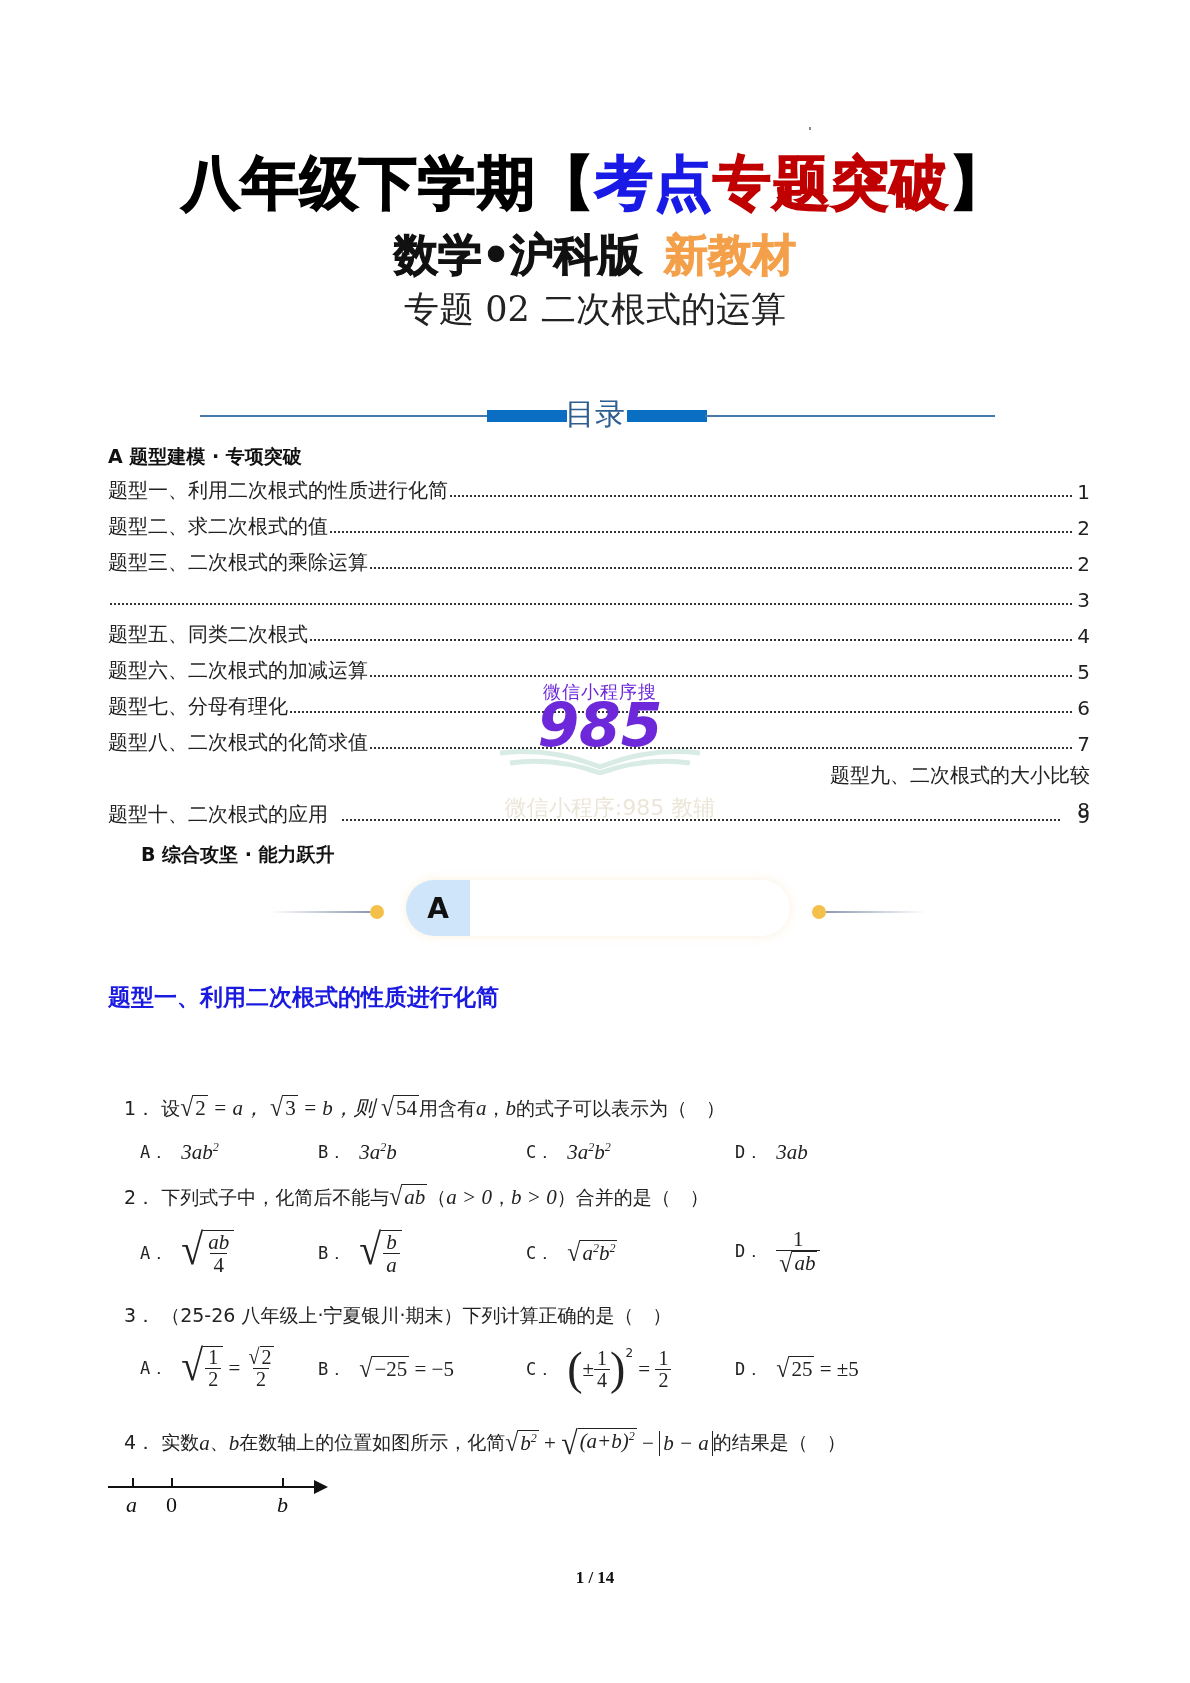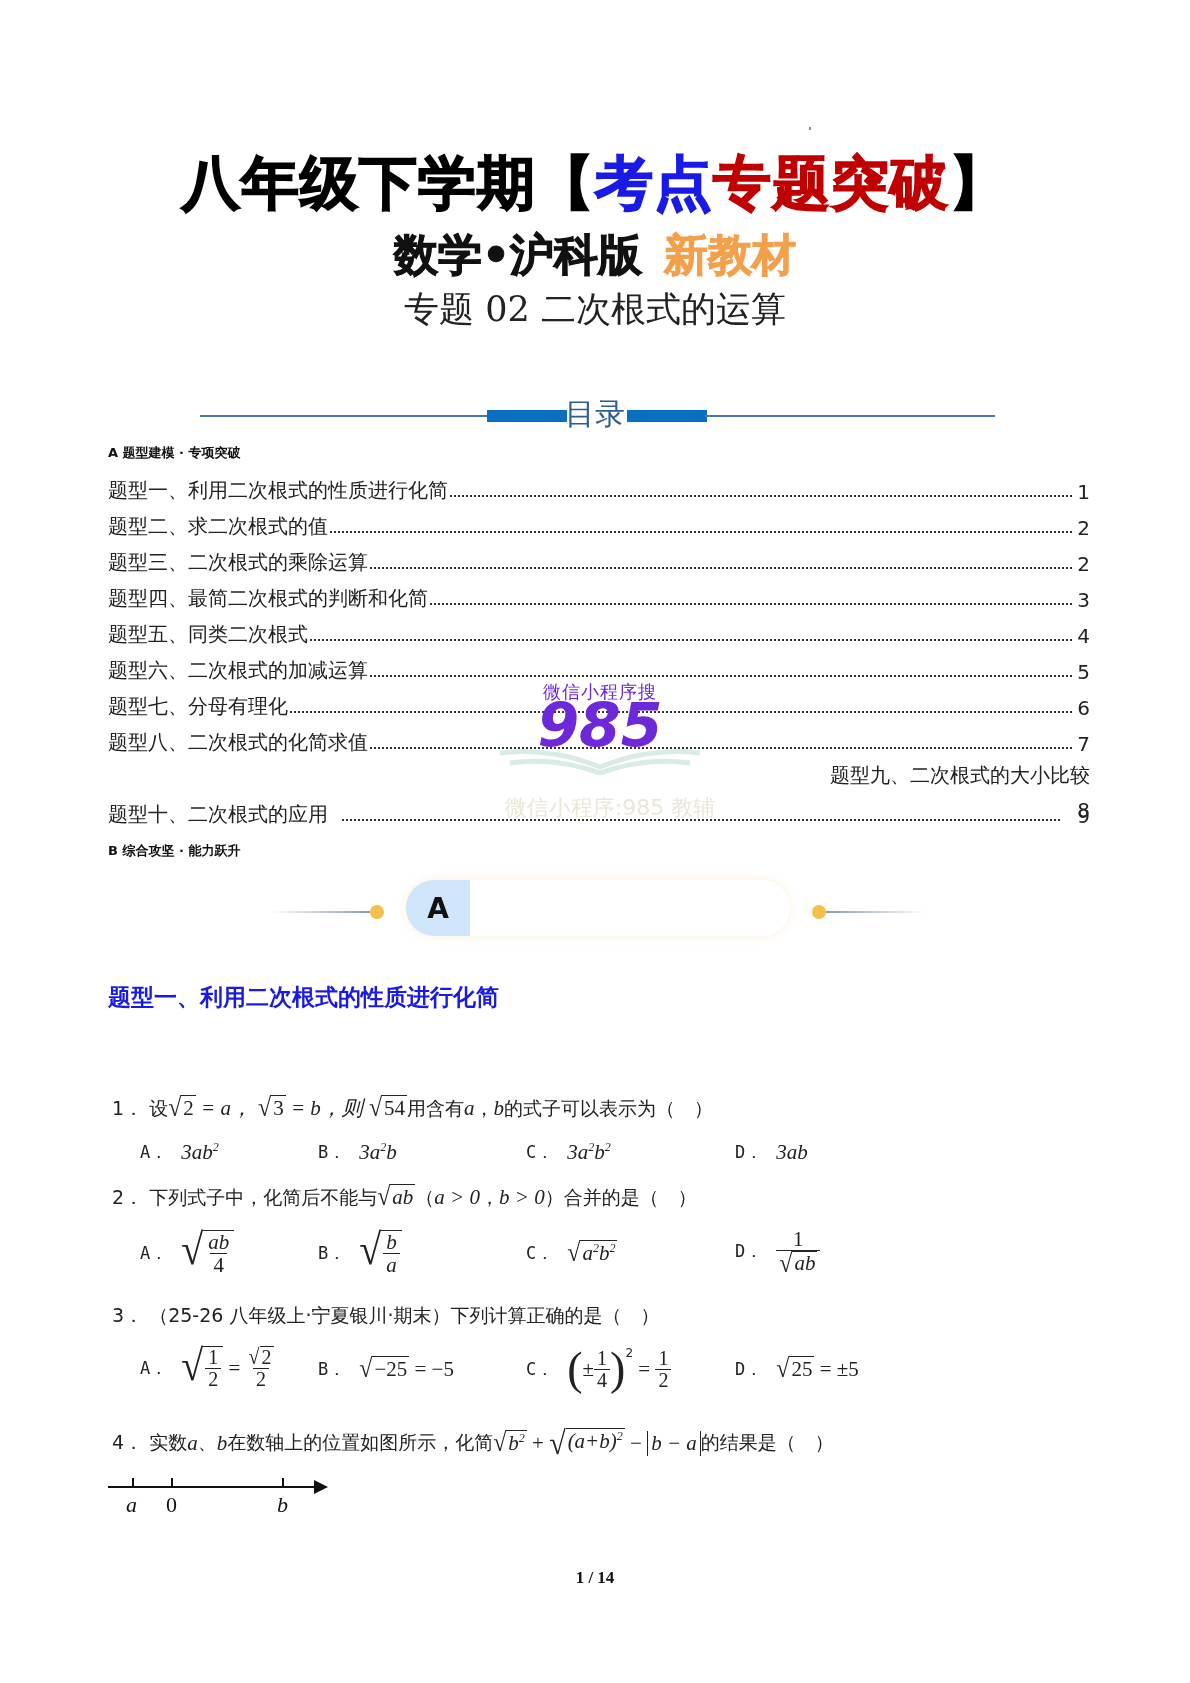--- a/index.html
+++ b/index.html
@@ -25,21 +25,21 @@
     left: 0; width: 1190px; top: 286px; text-align: center;
     font-family: "DejaVu Serif", "Liberation Serif", serif; font-size: 35px; color: #222; white-space: nowrap;
   }
 
   
   .toc-line { height: 2px; background: #4a78a8; top: 415px; }
   .toc-bar { height: 12px; background: #0a6fc2; top: 410px; }
   .toc-title { top: 394px; left: 0; width: 1190px; text-align: center; font-size: 30px; color: #2e5d8f; font-family: "DejaVu Serif", serif; }
 
   
-  .toc-section { left: 108px; font-weight: bold; font-size: 13px; color: #111; }
+  .toc-section { left: 108px; font-weight: bold; font-size: 19px; color: #111; }
   .toc-row { left: 108px; width: 982px; height: 30px; display: flex; align-items: flex-end; font-size: 20px; color: #222; }
   .toc-row .label { white-space: nowrap; }
   .toc-row .dots { flex: 1; border-bottom: 2px dotted #333; margin: 0 4px 7px 2px; height: 1px; }
   .toc-row .page { width: 14px; text-align: right; }
 
   
   .wm { color: #6d28d9; text-align: center; }
   .wm-top { left: 520px; top: 680px; width: 160px; font-size: 18px; letter-spacing: 1px; }
   .wm-985 { left: 510px; top: 690px; width: 180px; font-size: 60px; font-weight: bold; font-style: italic; color: #6d28d9; }
   .wm-book { left: 490px; top: 745px; width: 220px; height: 30px; }
@@ -50,21 +50,21 @@
   .banner .letter { width: 64px; background: #cfe5f9; color: #111; font-weight: 900; font-size: 28px; display: flex; align-items: center; justify-content: center; }
   .banner .text { flex: 1; background: #1382e4; color: #fff; font-weight: 900; font-size: 26px; display: flex; align-items: center; justify-content: center; letter-spacing: 2px; }
   .banner-line { height: 2px; background: linear-gradient(90deg, rgba(160,170,190,0), #8c9ab0); top: 911px; }
   .banner-line.right { background: linear-gradient(90deg, #8c9ab0, rgba(160,170,190,0)); }
   .banner-dot { width: 14px; height: 14px; border-radius: 50%; background: #f5c04a; top: 905px; }
 
   
   .sec-heading { left: 108px; top: 982px; font-size: 23px; font-weight: bold; color: #1a1ae0; }
 
   
-  .q { left: 112px; font-size: 19px; color: #222; white-space: nowrap; font-family: "DejaVu Sans", sans-serif; }
+  .q { left: 124px; font-size: 19px; color: #222; white-space: nowrap; font-family: "DejaVu Sans", sans-serif; }
   .m { font-family: "Liberation Serif", "DejaVu Serif", serif; font-size: 21px; }
   .mi { font-family: "Liberation Serif", "DejaVu Serif", serif; font-style: italic; font-size: 21px; }
   .opt { font-size: 19px; color: #222; white-space: nowrap; display: flex; align-items: center; }
   .opt .ol { font-family: "DejaVu Sans Mono", monospace; font-size: 17px; margin-right: 14px; }
   .sqrt { display: inline-flex; align-items: stretch; }
   .sqrt .rad { font-family: "Liberation Serif", serif; font-size: 24px; line-height: 1; transform: scaleY(1.1); }
   .sqrt .body { border-top: 1.5px solid #222; padding: 0 2px; font-family: "Liberation Serif", serif; }
   .frac { display: inline-flex; flex-direction: column; align-items: center; vertical-align: middle; font-family: "Liberation Serif", serif; font-size: 20px; line-height: 1.05; }
   .frac .num { padding: 0 3px; }
   .frac .den { border-top: 1.5px solid #222; padding: 0 3px; }
@@ -109,21 +109,20 @@
     <span class="label">题型二、求二次根式的值</span>
     <span class="dots"></span>
     <span class="page">2</span>
   </div>
 <div class="abs toc-row" style="top:546px;">
     <span class="label">题型三、二次根式的乘除运算</span>
     <span class="dots"></span>
     <span class="page">2</span>
   </div>
 <div class="abs toc-row" style="top:582px;">
-    <span class="label">题型四、最简二次根式的判断和化简</span>
     <span class="dots"></span>
     <span class="page">3</span>
   </div>
 <div class="abs toc-row" style="top:618px;">
     <span class="label">题型五、同类二次根式</span>
     <span class="dots"></span>
     <span class="page">4</span>
   </div>
 <div class="abs toc-row" style="top:654px;">
     <span class="label">题型六、二次根式的加减运算</span>
@@ -144,21 +143,21 @@
     <span class="label">题型九、二次根式的大小比较</span>
     <span class="dots"></span>
     <span class="page">8</span>
   </div>
 <div class="abs toc-row" style="top:798px;gap:12px;">
     <span class="label">题型十、二次根式的应用</span>
     <span class="dots"></span>
     <span class="page">9</span>
   </div>
 
-<div class="abs toc-section" style="top:842px;">B 综合攻坚 · 能力跃升</div>
+<div class="abs toc-section" style="top:842px;margin-left:33px;">B 综合攻坚 · 能力跃升</div>
 
 <div class="abs wm wm-top">微信小程序搜</div>
 <div class="abs wm wm-985">985</div>
 <svg class="abs wm-book" viewBox="0 0 220 30">
   <path d="M10 8 Q60 2 110 22 Q160 2 210 8 M20 18 Q65 12 110 28 Q155 12 200 18" stroke="#d8ece5" stroke-width="5" fill="none"></path>
 </svg>
 <div class="abs wm wm-bottom">微信小程序:985 教辅</div>
 
 <div class="abs banner-line" style="left:270px;width:100px;"></div>
 <div class="abs banner-dot" style="left:370px;"></div>

